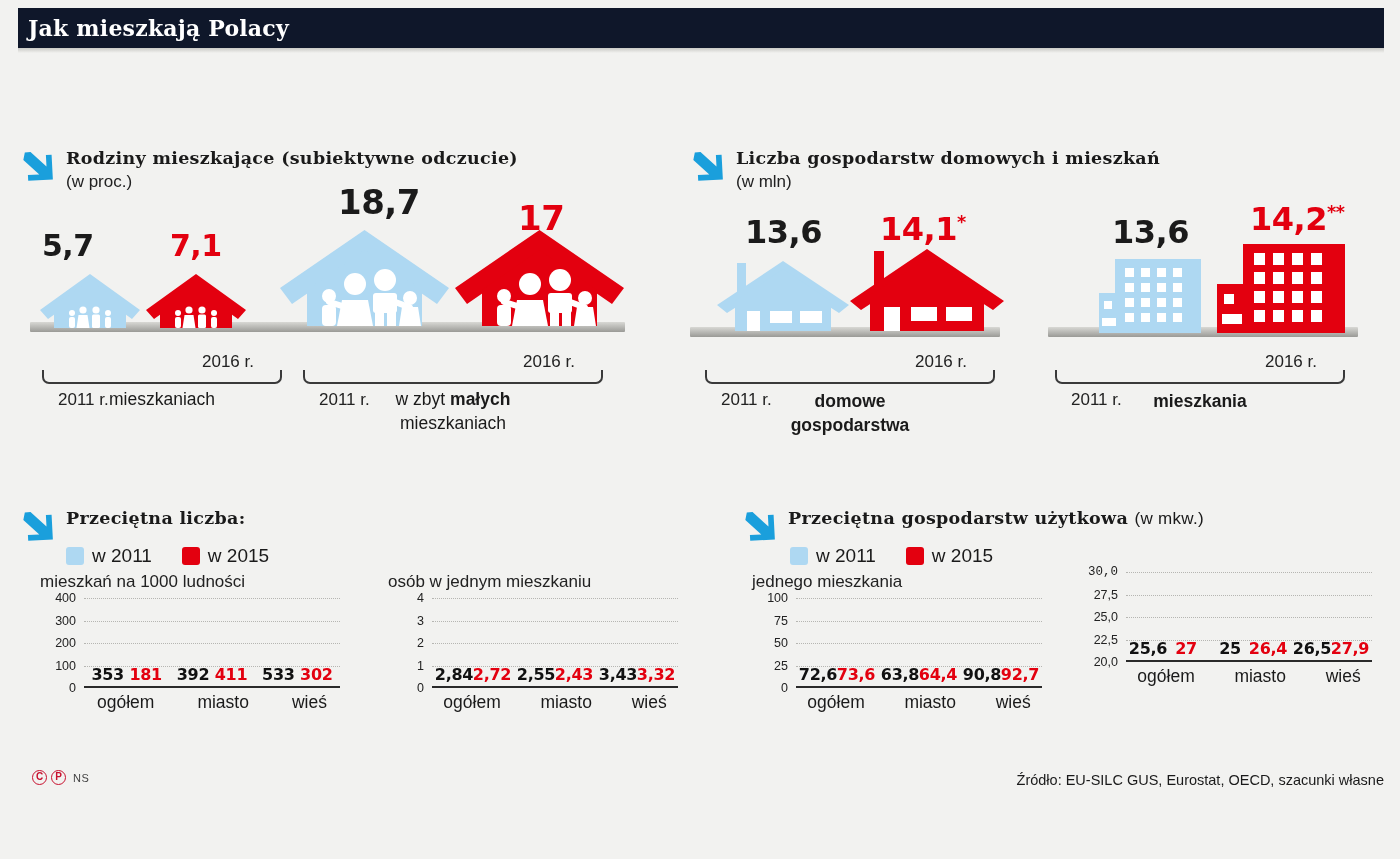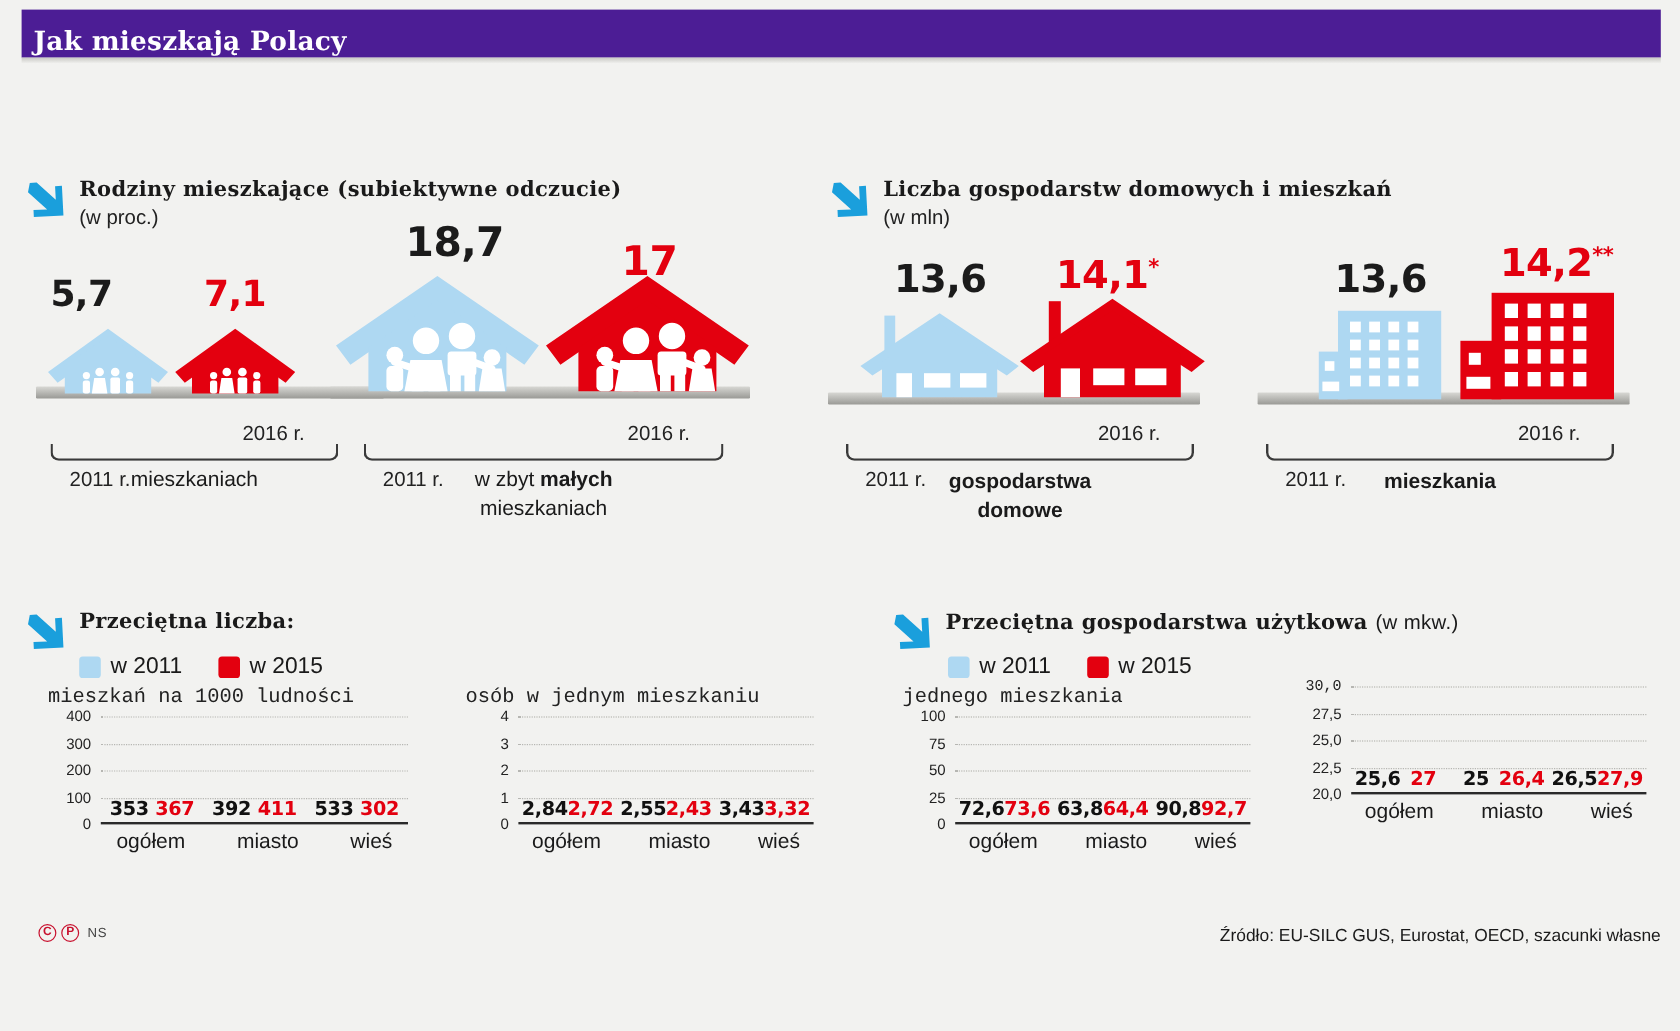--- a/index.html
+++ b/index.html
@@ -8,22 +8,22 @@
     background:#f2f2f0;
     font-family:"Liberation Sans", sans-serif;
     color:#1a1a1a;
     position:relative;
     overflow:hidden;
   }
 
   
   .topbar {
     position:absolute; left:18px; top:8px; width:1366px; height:40px;
-    background:#4c1d95;
-    display:flex; align-items:flex-end;
+    background:#0f172a;
+    display:flex; align-items:center;
   }
   .topbar .title {
     font-family:"DejaVu Serif","Liberation Serif",serif;
     font-weight:bold; font-size:22px; color:#fff;
     padding-left:10px; letter-spacing:.2px;
   }
   .topshadow{
     position:absolute; left:18px; top:48px; width:1366px; height:5px;
     background:linear-gradient(#c9c9c5,#f2f2f0);
   }
@@ -77,21 +77,21 @@
 
   
   .legend{ position:absolute; display:flex; align-items:center; gap:12px; }
   .legend .item{ display:flex; align-items:center; gap:8px; font-size:19px; }
   .sw{ width:18px; height:18px; border-radius:3px; display:inline-block; }
   .sw.blue{ background:#aed8f2; }
   .sw.red{ background:#e3000f; }
 
   
   .chart{ position:absolute; }
-  .chart .ctitle{ font-size:17px; color:#222; margin-bottom:6px; white-space:nowrap;font-family:Liberation Mono, monospace; }
+  .chart .ctitle{ font-size:17px; color:#222; margin-bottom:6px; white-space:nowrap; }
   .plot{ position:relative; }
   .yaxis{
     position:absolute; left:0; top:0; width:42px; height:100%;
   }
   .ytick{
     position:absolute; right:6px; transform:translateY(-50%);
     font-size:12.5px; color:#222; white-space:nowrap;
   }
   .grid{
     position:absolute; left:44px; right:0; border-top:1px dotted #b6b6b2; height:0;
@@ -338,22 +338,22 @@
     <rect x="7" y="74" width="20" height="10"></rect>
   </g>
 </svg>
 
 <div class="bracket" style="left:705px; top:352px; width:290px;">
   <div class="line"></div>
   <div class="yr l">2011 r.</div>
   <div class="yr r">2016 r.</div>
 </div>
 <div class="cap" style="left:705px; top:390px; width:290px;">
+  <div><b>domowe</b></div>
   <div><b>gospodarstwa</b></div>
-  <div><b>domowe</b></div>
 </div>
 
 <div class="bracket" style="left:1055px; top:352px; width:290px;">
   <div class="line"></div>
   <div class="yr l">2011 r.</div>
   <div class="yr r">2016 r.</div>
 </div>
 <div class="cap" style="left:1055px; top:390px; width:290px;">
   <div><b>mieszkania</b></div>
 </div>
@@ -390,21 +390,21 @@
     <div class="grid" style="top:0%;"></div>
     <div class="grid" style="top:25%;"></div>
     <div class="grid" style="top:50%;"></div>
     <div class="grid" style="top:75%;"></div>
     <div class="bars">
       <div class="grp">
           <div class="bar b" style="height:79.4%">
             <span class="lab">353</span>
           </div>
           <div class="bar r" style="height:82.6%">
-            <span class="lab">367</span>
+            <span class="lab">181</span>
           </div>
         </div>
       <div class="grp">
           <div class="bar b" style="height:88.2%">
             <span class="lab">392</span>
           </div>
           <div class="bar r" style="height:92.5%">
             <span class="lab">411</span>
           </div>
         </div>
@@ -473,21 +473,21 @@
       <span>wieś</span>
     </div>
   </div>
 </div>
 
 <div class="sec-head" style="left:740px; top:508px;">
   <svg class="arrow-ico" viewBox="0 0 40 40">
     <path d="M8 4 L14 4 L30 20 L30 8 L36 8 L36 34 L10 34 L10 28 L22 28 L6 12 Z" fill="#1a9fdc" transform="rotate(-3 20 20)"></path>
   </svg>
   <div>
-    <div class="sec-title"><span>Przeciętna gospodarstwa użytkowa</span> <span class="sec-unit">(w mkw.)</span></div>
+    <div class="sec-title"><span>Przeciętna gospodarstw użytkowa</span> <span class="sec-unit">(w mkw.)</span></div>
   </div>
 </div>
 <div class="legend" style="left:790px; top:545px;">
   <div class="item">
     <span class="sw blue"></span>
     <span>w 2011</span>
   </div>
   <div class="item" style="margin-left:18px;">
     <span class="sw red"></span>
     <span>w 2015</span>

